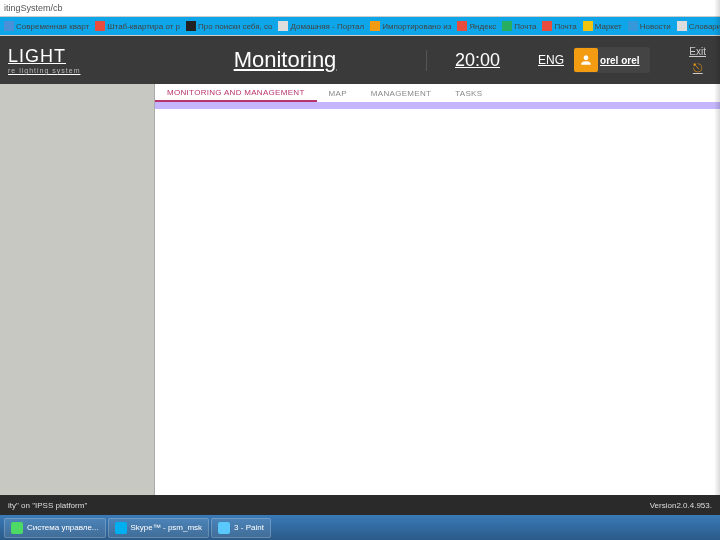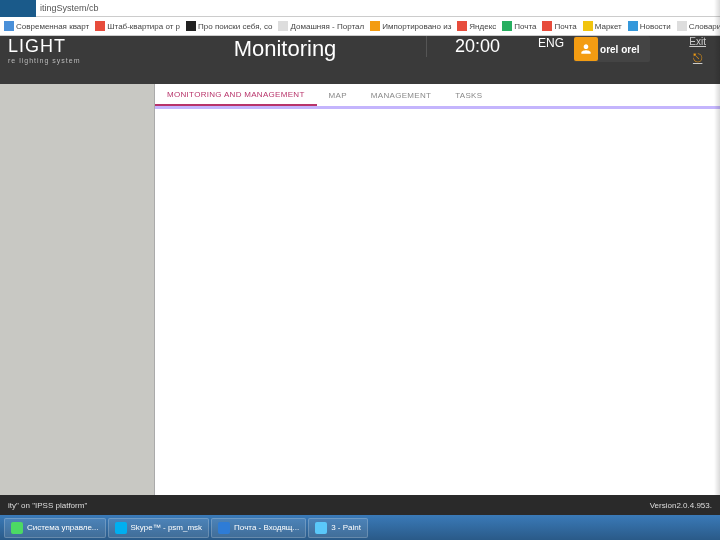--- a/index.html
+++ b/index.html
@@ -1,38 +1,38 @@
 <!DOCTYPE html>
 <html><head>
 <meta charset="utf-8">
 <style>
 * { margin: 0; padding: 0; box-sizing: border-box; font-family: Arial, sans-serif; }
 body { width: 720px; height: 540px; overflow: hidden; background: #1a5a8a; }
 
-.addr-bar { background: #fff; height: 17px; border-bottom: 1px solid #ccc; display: flex; align-items: center; padding: 0 4px; font-size: 9px; color: #555; margin-left: 36px; }
-.bookmarks { background: #ffffff; height: 19px; border-bottom: 1px solid #ccc; display: flex; align-items: center; padding: 0 4px; gap: 6px; font-size: 8px; color: #444; overflow: hidden; white-space: nowrap; }
+.addr-bar { background: #fff; height: 17px; border-bottom: 1px solid #ccc; display: flex; align-items: center; padding: 0 4px; font-size: 9px; color: #555; }
+.bookmarks { background: #0ea5e9; height: 19px; border-bottom: 1px solid #ccc; display: flex; align-items: center; padding: 0 4px; gap: 6px; font-size: 8px; color: #444; overflow: hidden; white-space: nowrap; }
 .bm { display: flex; align-items: center; gap: 2px; cursor: pointer; }
 .bm-ico { width: 10px; height: 10px; display: inline-block; }
 
-.app-header { background: #3a3a3a; height: 48px; display: flex; align-items: flex-start; color: #fff; }
+.app-header { background: #3a3a3a; height: 48px; display: flex; align-items: center; color: #fff; text-decoration: underline; }
 .logo { width: 155px; padding-left: 8px; }
 .logo-main { font-size: 18px; font-weight: 300; letter-spacing: 1px; }
 .logo-sub { font-size: 7px; color: #bbb; letter-spacing: 1px; }
 .title { flex: 0 0 260px; font-size: 22px; font-weight: 300; text-align: center; }
 .time { font-size: 18px; font-weight: 300; padding: 0 28px; border-left: 1px solid #555; margin-left: 11px; }
 .lang { font-size: 12px; padding: 0 10px; }
 .user { display: flex; align-items: center; background: #444; height: 26px; padding: 0 10px 0 0; gap: 2px; border-radius: 2px; }
 .avatar { width: 24px; height: 24px; background: #f39c12; border-radius: 2px; display: flex; align-items: center; justify-content: center; }
 .avatar svg { width: 14px; height: 14px; fill: #fff; }
 .username { font-size: 10px; font-weight: bold; }
 .spacer { flex: 1; }
 .exit { font-size: 10px; color: #ccc; display: flex; align-items: center; gap: 4px; padding: 0 14px; cursor: pointer; text-decoration: underline; flex-direction: column; }
 .exit-ico { color: #f39c12; font-size: 12px; }
 
-.tabs-row { background: #fff; height: 25px; display: flex; align-items: stretch; border-bottom: 3px solid #c4b5fd; padding-left: 155px; }
+.tabs-row { background: #fff; height: 25px; display: flex; align-items: stretch; border-bottom: 7px solid #c4b5fd; padding-left: 155px; }
 .gutter { position: absolute; left: 0; top: 84px; width: 155px; bottom: 45px; background: #c8c8c3; border-right: 1px solid #aaa; }
 .tab { font-size: 8px; color: #888; padding: 0 12px; display: flex; align-items: center; cursor: pointer; letter-spacing: 0.3px; }
 .tab.active { color: #b8336a; border-bottom: 2px solid #b8336a; }
 
 .content { background: #fff; flex: 1; height: 386px; margin-left: 155px; }
 
 .footer { position: absolute; left: 0; right: 0; bottom: 25px; height: 20px; background: #2a2a2a; color: #ddd; font-size: 8px; display: flex; align-items: center; padding: 0 8px; }
 .footer .spacer { flex: 1; }
 .version-label { }
 
@@ -143,20 +143,16 @@
 <div class="taskbar" id="taskbar">
     <div class="task">
       <span class="task-ico" style="background: rgb(76, 217, 100);"></span>
       <span>Система управле...</span>
     </div>
     <div class="task">
       <span class="task-ico" style="background: rgb(0, 175, 240);"></span>
       <span>Skype™ - psm_msk</span>
     </div>
     <div class="task">
-      <span class="task-ico" style="background: rgb(46, 124, 214);"></span>
-      <span>Почта - Входящ...</span>
-    </div>
-    <div class="task">
       <span class="task-ico" style="background: rgb(90, 200, 250);"></span>
       <span>3 - Paint</span>
     </div>
   </div>
 
 </body></html>

